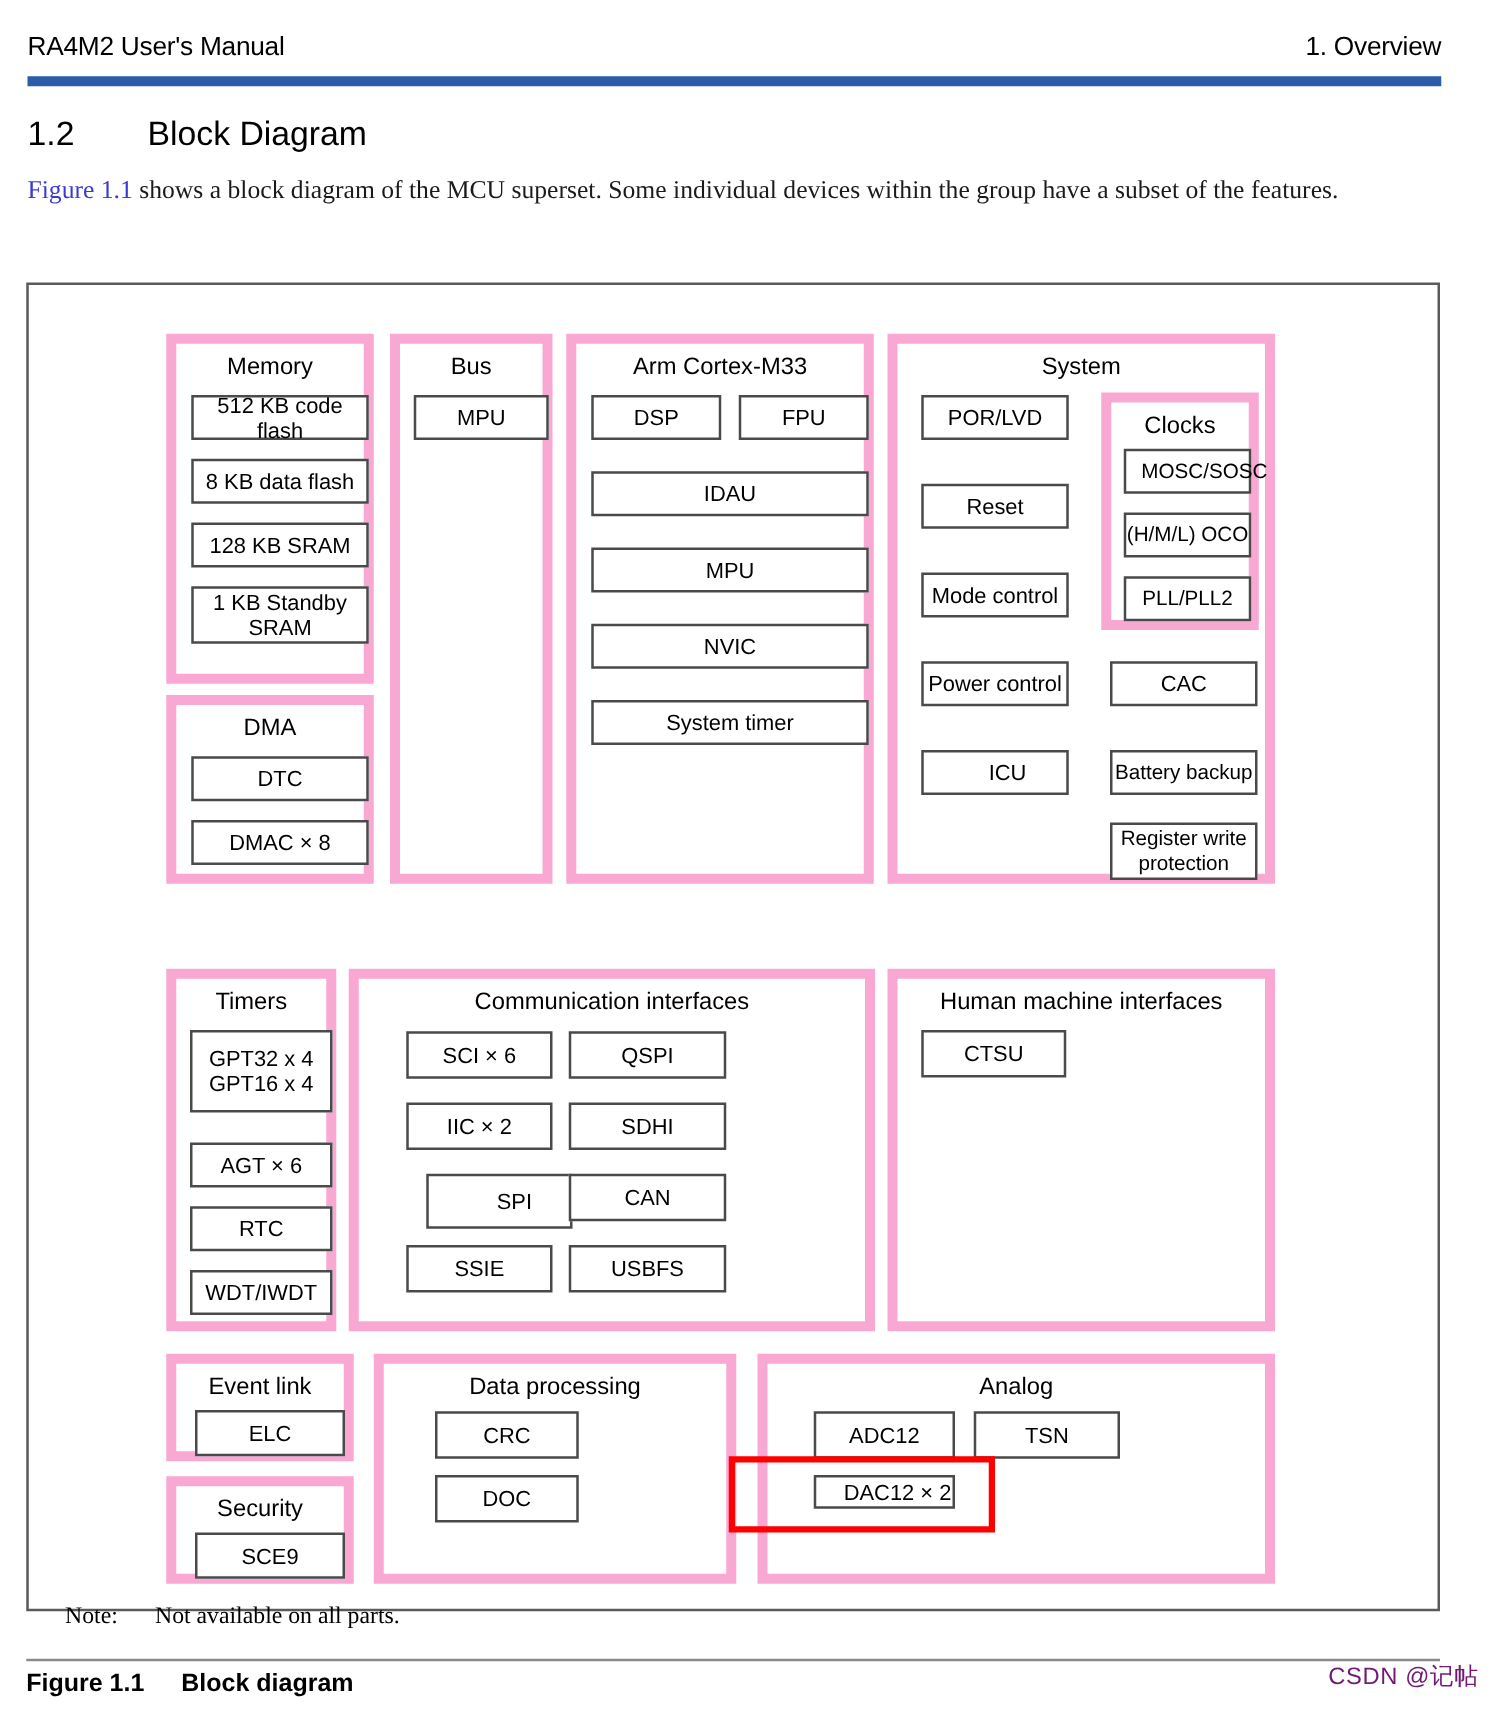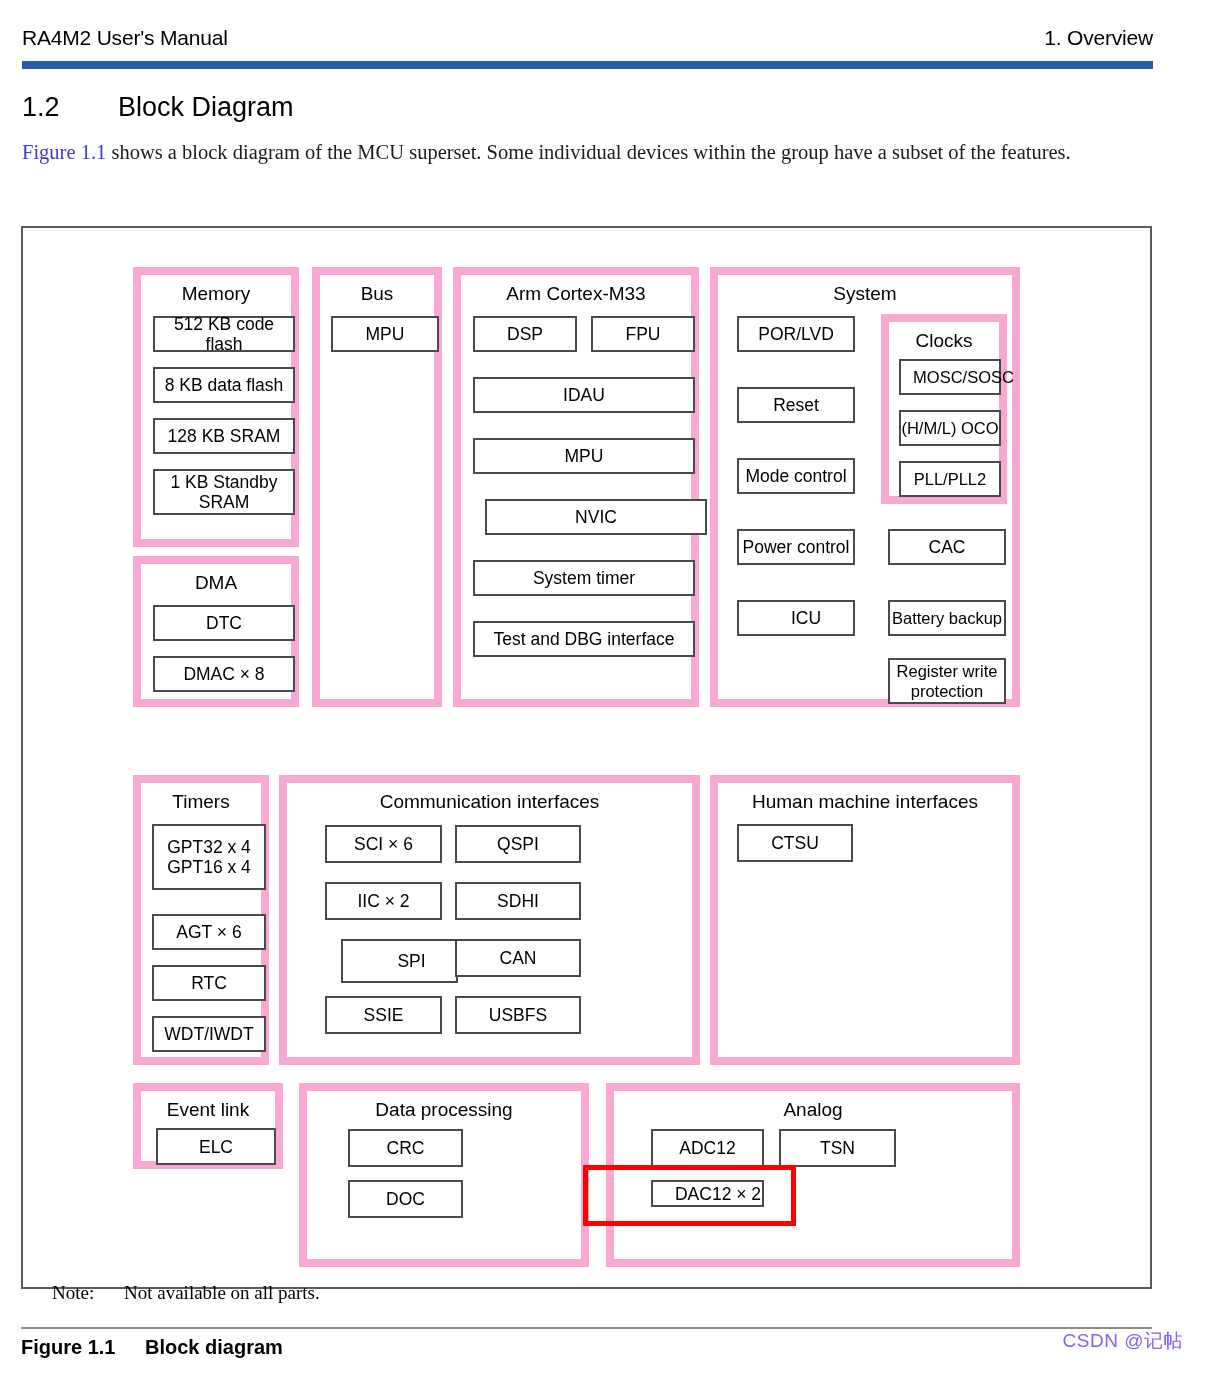--- a/index.html
+++ b/index.html
@@ -114,21 +114,21 @@
 
   .caption-rule {
     position: absolute;
     left: 21px; top: 1327px; width: 1131px; height: 2px;
     background: #8a8a8a;
   }
 
   .watermark {
     position: absolute;
     right: 22px; bottom: 22px;
-    color: #8b5cf6;
+    color: #701a75;
     font-size: 19px;
     letter-spacing: 0.5px;
   }
 </style>
 </head>
 <body>
 
 <div class="page-header">
   <span>RA4M2 User's Manual</span>
   <span>1. Overview</span>
@@ -187,28 +187,25 @@
     </div>
     <div class="bx" style="left:130px; top:41px; width:104px; height:36px;">
       <span>FPU</span>
     </div>
     <div class="bx" style="left:12px; top:102px; width:222px; height:36px;">
       <span>IDAU</span>
     </div>
     <div class="bx" style="left:12px; top:163px; width:222px; height:36px;">
       <span>MPU</span>
     </div>
-    <div class="bx" style="left:12px; top:224px; width:222px; height:36px;margin-left:12px;">
+    <div class="bx" style="left:12px; top:224px; width:222px; height:36px;">
       <span>NVIC</span>
     </div>
     <div class="bx" style="left:12px; top:285px; width:222px; height:36px;">
       <span>System timer</span>
-    </div>
-    <div class="bx" style="left:12px; top:346px; width:222px; height:36px;">
-      <span>Test and DBG interface</span>
     </div>
   </div>
 
   <div class="grp" style="left:687px; top:39px; width:310px; height:440px;">
     <div class="grp-title">System</div>
 
     <div class="bx" style="left:19px; top:41px; width:118px; height:36px;">
       <span>POR/LVD</span>
     </div>
     <div class="bx" style="left:19px; top:112px; width:118px; height:36px;">
@@ -301,20 +298,26 @@
     </div>
   </div>
 
   <div class="grp" style="left:110px; top:855px; width:150px; height:86px;">
     <div class="grp-title">Event link</div>
     <div class="bx" style="left:15px; top:37px; width:120px; height:37px;">
       <span>ELC</span>
     </div>
   </div>
 
+  <div class="grp" style="left:110px; top:953px; width:150px; height:86px;">
+    <div class="grp-title">Security</div>
+    <div class="bx" style="left:15px; top:37px; width:120px; height:37px;">
+      <span>SCE9</span>
+    </div>
+  </div>
 
   <div class="grp" style="left:276px; top:855px; width:290px; height:184px;">
     <div class="grp-title">Data processing</div>
     <div class="bx" style="left:41px; top:38px; width:115px; height:38px;">
       <span>CRC</span>
     </div>
     <div class="bx" style="left:41px; top:89px; width:115px; height:38px;">
       <span>DOC</span>
     </div>
   </div>

